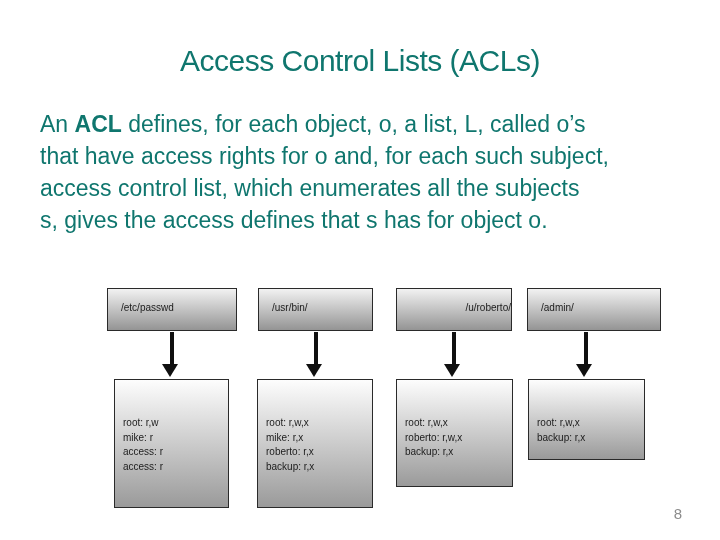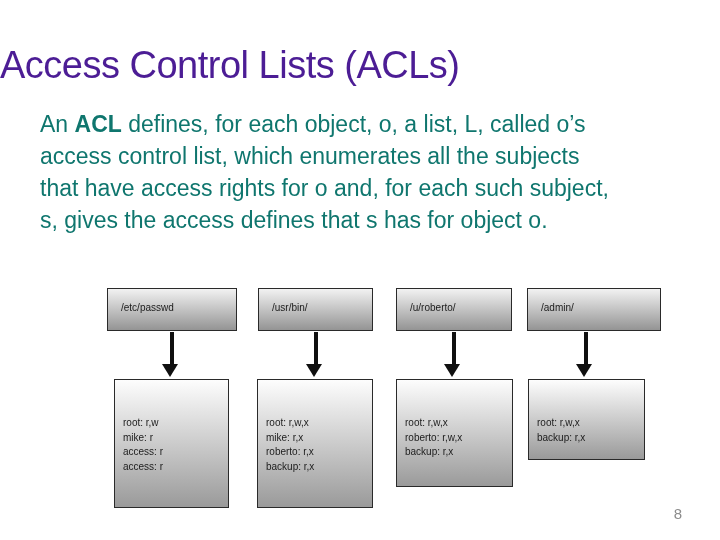--- a/index.html
+++ b/index.html
@@ -1,41 +1,41 @@
 <!DOCTYPE html>
 <html><head>
 <meta charset="utf-8">
 <style>
   html,body{margin:0;padding:0;background:#fff;}
   .slide{position:relative;width:720px;height:540px;background:#ffffff;
          font-family:"Liberation Sans",sans-serif;overflow:hidden;}
-  .title{position:absolute;top:44px;left:0;width:100%;
-         font-size:38px;letter-spacing:-0.5px;color:#4c1d95;white-space:nowrap;}
+  .title{position:absolute;top:44px;left:0;width:100%;text-align:center;
+         font-size:30px;letter-spacing:-0.5px;color:#0f766e;white-space:nowrap;}
   .body-text{position:absolute;left:40px;top:108px;font-size:23px;line-height:32px;
          color:#0f766e;}
   .body-text b{font-weight:bold;}
   .obj-box{position:absolute;box-sizing:border-box;border:1px solid #2a2a2a;
          font-size:10px;color:#1c1c1c;padding:13px 0 3px 13px;}
   .acl-box{position:absolute;box-sizing:border-box;border:1px solid #2a2a2a;
          font-size:10px;color:#1c1c1c;padding:36px 0 0 8px;line-height:14.5px;}
   .arrow-stem{position:absolute;width:4px;}
   .arrow-head{position:absolute;width:0;height:0;
          border-left:8px solid transparent;border-right:8px solid transparent;}
   .page-num{position:absolute;right:38px;bottom:18px;font-size:15px;color:#8c8c8c;}
 </style>
 </head>
 <body>
 
 <div class="slide">
   <div class="title">Access Control Lists (ACLs)</div>
 
   <div class="body-text">
     <div><span>An </span><b>ACL</b><span> defines, for each object, o, a list, L, called o’s</span></div>
+    <div>that have access rights for o and, for each such subject,</div>
     <div>access control list, which enumerates all the subjects</div>
-    <div>that have access rights for o and, for each such subject,</div>
     <div>s, gives the access defines that s has for object o.</div>
   </div>
 
   <div id="diagram">
       <div class="obj-box" style="left: 107px; top: 288px; width: 130px; height: 43px; background: linear-gradient(rgb(242, 242, 242), rgb(148, 148, 148)); border-color: rgb(42, 42, 42);"><span>/etc/passwd</span></div>
       <div class="arrow-stem" style="left: 170px; top: 332px; height: 33px; background: rgb(16, 16, 16);"></div>
       <div class="arrow-head" style="left: 162px; top: 364px; border-top: 13px solid rgb(16, 16, 16);"></div>
       <div class="acl-box" style="left: 114px; top: 379px; width: 115px; height: 129px; background: linear-gradient(rgb(253, 253, 253), rgb(154, 154, 154)); border-color: rgb(42, 42, 42);">
         <div>root: r,w</div>
         <div>mike: r</div>
@@ -44,21 +44,21 @@
       </div>
       <div class="obj-box" style="left: 258px; top: 288px; width: 115px; height: 43px; background: linear-gradient(rgb(242, 242, 242), rgb(148, 148, 148)); border-color: rgb(42, 42, 42);"><span>/usr/bin/</span></div>
       <div class="arrow-stem" style="left: 314px; top: 332px; height: 33px; background: rgb(16, 16, 16);"></div>
       <div class="arrow-head" style="left: 306px; top: 364px; border-top: 13px solid rgb(16, 16, 16);"></div>
       <div class="acl-box" style="left: 257px; top: 379px; width: 116px; height: 129px; background: linear-gradient(rgb(253, 253, 253), rgb(154, 154, 154)); border-color: rgb(42, 42, 42);">
         <div>root: r,w,x</div>
         <div>mike: r,x</div>
         <div>roberto: r,x</div>
         <div>backup: r,x</div>
       </div>
-      <div class="obj-box" style="left: 396px; top: 288px; width: 116px; height: 43px; background: linear-gradient(rgb(242, 242, 242), rgb(148, 148, 148)); border-color: rgb(42, 42, 42);"><span>/u/roberto/</span></div>
+      <div class="obj-box" style="left: 396px; top: 288px; width: 116px; height: 43px; background: linear-gradient(rgb(242, 242, 242), rgb(148, 148, 148)); border-color: rgb(42, 42, 42); text-align: right;"><span>/u/roberto/</span></div>
       <div class="arrow-stem" style="left: 452px; top: 332px; height: 33px; background: rgb(16, 16, 16);"></div>
       <div class="arrow-head" style="left: 444px; top: 364px; border-top: 13px solid rgb(16, 16, 16);"></div>
       <div class="acl-box" style="left: 396px; top: 379px; width: 117px; height: 108px; background: linear-gradient(rgb(253, 253, 253), rgb(154, 154, 154)); border-color: rgb(42, 42, 42);">
         <div>root: r,w,x</div>
         <div>roberto: r,w,x</div>
         <div>backup: r,x</div>
       </div>
       <div class="obj-box" style="left: 527px; top: 288px; width: 134px; height: 43px; background: linear-gradient(rgb(242, 242, 242), rgb(148, 148, 148)); border-color: rgb(42, 42, 42);"><span>/admin/</span></div>
       <div class="arrow-stem" style="left: 584px; top: 332px; height: 33px; background: rgb(16, 16, 16);"></div>
       <div class="arrow-head" style="left: 576px; top: 364px; border-top: 13px solid rgb(16, 16, 16);"></div>

